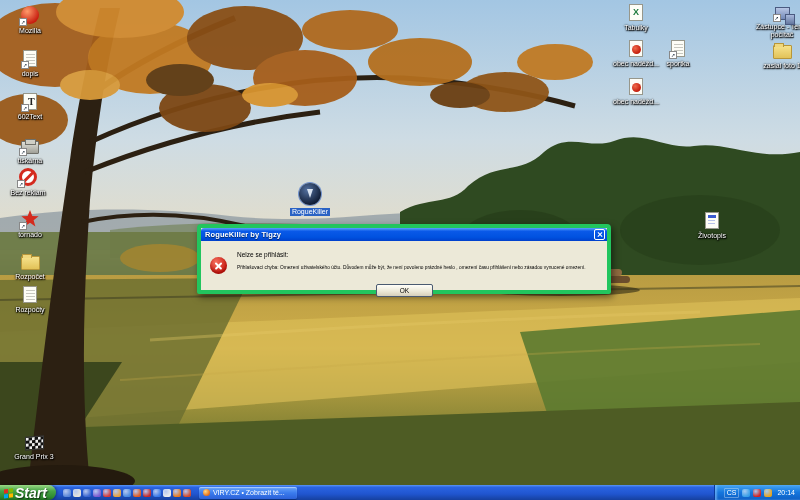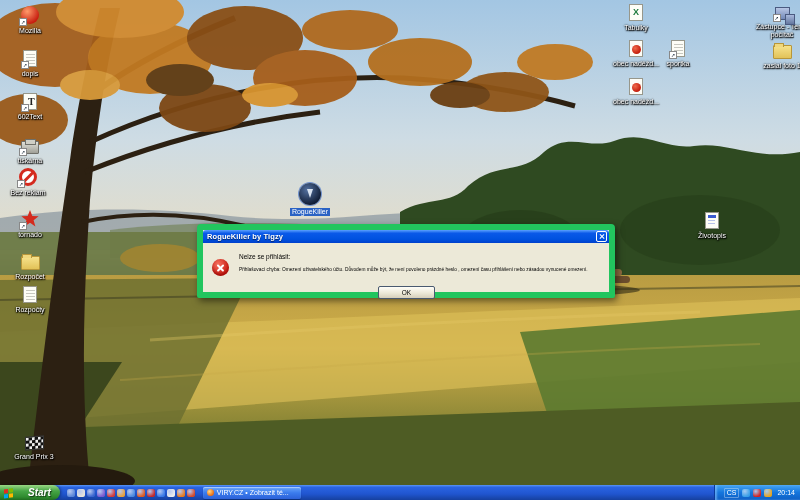--- a/index.html
+++ b/index.html
@@ -32,21 +32,21 @@
   .ic-rk{width:22px;height:22px;border-radius:50%;background:radial-gradient(circle at 38% 32%,#53709f,#0e1a32 75%);box-shadow:0 0 0 1px #3a6ac8aa;}
   .ic-rk::after{content:"";position:absolute;left:8px;top:6px;width:6px;height:9px;background:#d8e2f0;clip-path:polygon(0 0,100% 0,50% 100%);}
   .ic-flag{width:17px;height:12px;background:repeating-conic-gradient(#111 0 25%,#eee 0 50%);background-size:6px 6px;border:1px solid #333;transform:skewY(-5deg);}
   .sc{position:absolute;left:-2px;bottom:-2px;width:6px;height:6px;background:#fff;border:1px solid #888;font-size:5px;line-height:6px;text-align:center;color:#123;}
   .dlabel{margin-top:3px;max-width:54px;text-align:center;font-size:7px;line-height:1.15;color:#fff;
           text-shadow:0 1px 2px #000,0 0 2px #000,1px 1px 1px #000;}
   .sel .dlabel{background:#2a62c4;text-shadow:none;padding:0 2px;}
 
   
   .dialog{position:absolute;left:197px;top:224px;width:406px;z-index:30;background:#ECE9D8;
-          border:6px solid #22c55e;border-radius:4px 4px 2px 2px;box-shadow:2px 3px 7px rgba(0,0,0,.5);}
+          border:4px solid #22c55e;border-radius:4px 4px 2px 2px;box-shadow:2px 3px 7px rgba(0,0,0,.5);}
   .titlebar{height:13px;border-radius:3px 3px 0 0;display:flex;align-items:center;padding:0 2px 0 4px;
             background:linear-gradient(180deg,#5ba1ff 0%,#0a59e8 25%,#0052e0 70%,#0040cc 100%);}
   .title-text{color:#fff;font-weight:bold;font-size:7.5px;text-shadow:0 1px 1px #0009;letter-spacing:.1px;}
   .closebtn{margin-left:auto;width:11px;height:11px;border-radius:2px;border:1px solid #fff;box-sizing:border-box;
             background:linear-gradient(#f5a184,#e25636 45%,#c23а1e 80%,#b03018);position:relative;}
   .closebtn::before,.closebtn::after{content:"";position:absolute;left:2px;top:4.2px;width:6px;height:1.2px;background:#fff;}
   .closebtn::before{transform:rotate(45deg);} .closebtn::after{transform:rotate(-45deg);}
   .dlg-body{position:relative;height:49px;box-sizing:border-box;padding:10px 8px 0 36px;}
   .err{position:absolute;left:9px;top:16px;width:17px;height:17px;border-radius:50%;
        background:radial-gradient(circle at 35% 30%,#f5705e,#c81a10 72%);box-shadow:inset 0 -2px 3px #80000088;}
@@ -54,23 +54,23 @@
   .err::before{transform:rotate(45deg);} .err::after{transform:rotate(-45deg);}
   .msg1{font-size:6.5px;color:#000;}
   .msg2{margin-top:6px;font-size:6px;color:#000;white-space:nowrap;transform:scaleX(.8);transform-origin:left;}
   .okbtn{position:absolute;left:175px;top:43px;width:57px;height:13px;border-radius:2px;
          background:linear-gradient(#fffef8,#ece9d8 55%,#d6cfba);border:1px solid #4a5a70;box-sizing:border-box;
          font-size:6.5px;text-align:center;line-height:11px;color:#000;}
 
   
   .taskbar{position:absolute;left:0;bottom:0;width:800px;height:15px;z-index:40;display:flex;align-items:center;
            background:linear-gradient(180deg,#5a96f4 0%,#2a64e2 15%,#2055cf 60%,#16409f 100%);}
-  .start{height:15px;flex:0 0 auto;display:flex;align-items:center;gap:16px;padding:0 9px 0 4px;
+  .start{height:15px;flex:0 0 auto;display:flex;align-items:center;gap:3px;padding:0 9px 0 4px;
          border-radius:0 8px 8px 0;background:linear-gradient(180deg,#9ad884 0%,#46a546 40%,#2f8b2f 80%,#1f6c1f 100%);
-         box-shadow:1px 0 3px #00000066;color:#fff;font-style:italic;font-weight:bold;font-size:10px;text-shadow:1px 1px 1px #00000099;}
+         box-shadow:1px 0 3px #00000066;color:#fff;font-style:italic;font-weight:bold;font-size:14px;text-shadow:1px 1px 1px #00000099;}
   .winflag{width:8px;height:8px;display:grid;grid-template-columns:4px 4px;grid-template-rows:4px 4px;gap:.5px;transform:skewY(-8deg);}
   .winflag i{display:block;}
   .ql{display:flex;align-items:center;gap:2px;margin-left:7px;}
   .qli{width:8px;height:8px;border-radius:2px;box-shadow:0 0 1px #00306088;}
   .taskbtn{margin-left:8px;width:98px;height:12px;flex:0 0 auto;border-radius:2px;display:flex;align-items:center;gap:3px;
            padding:0 4px;box-sizing:border-box;overflow:hidden;white-space:nowrap;
            background:linear-gradient(#6aa6fa,#3a7bed 50%,#2c61d8);box-shadow:inset 0 1px 1px #ffffff77,0 1px 1px #00205588;
            color:#fff;font-size:7px;}
   .ffdot{flex:0 0 auto;width:7px;height:7px;border-radius:50%;background:radial-gradient(circle at 35% 35%,#ffd985,#e86a10 72%);}
   .spacer{flex:1;}

